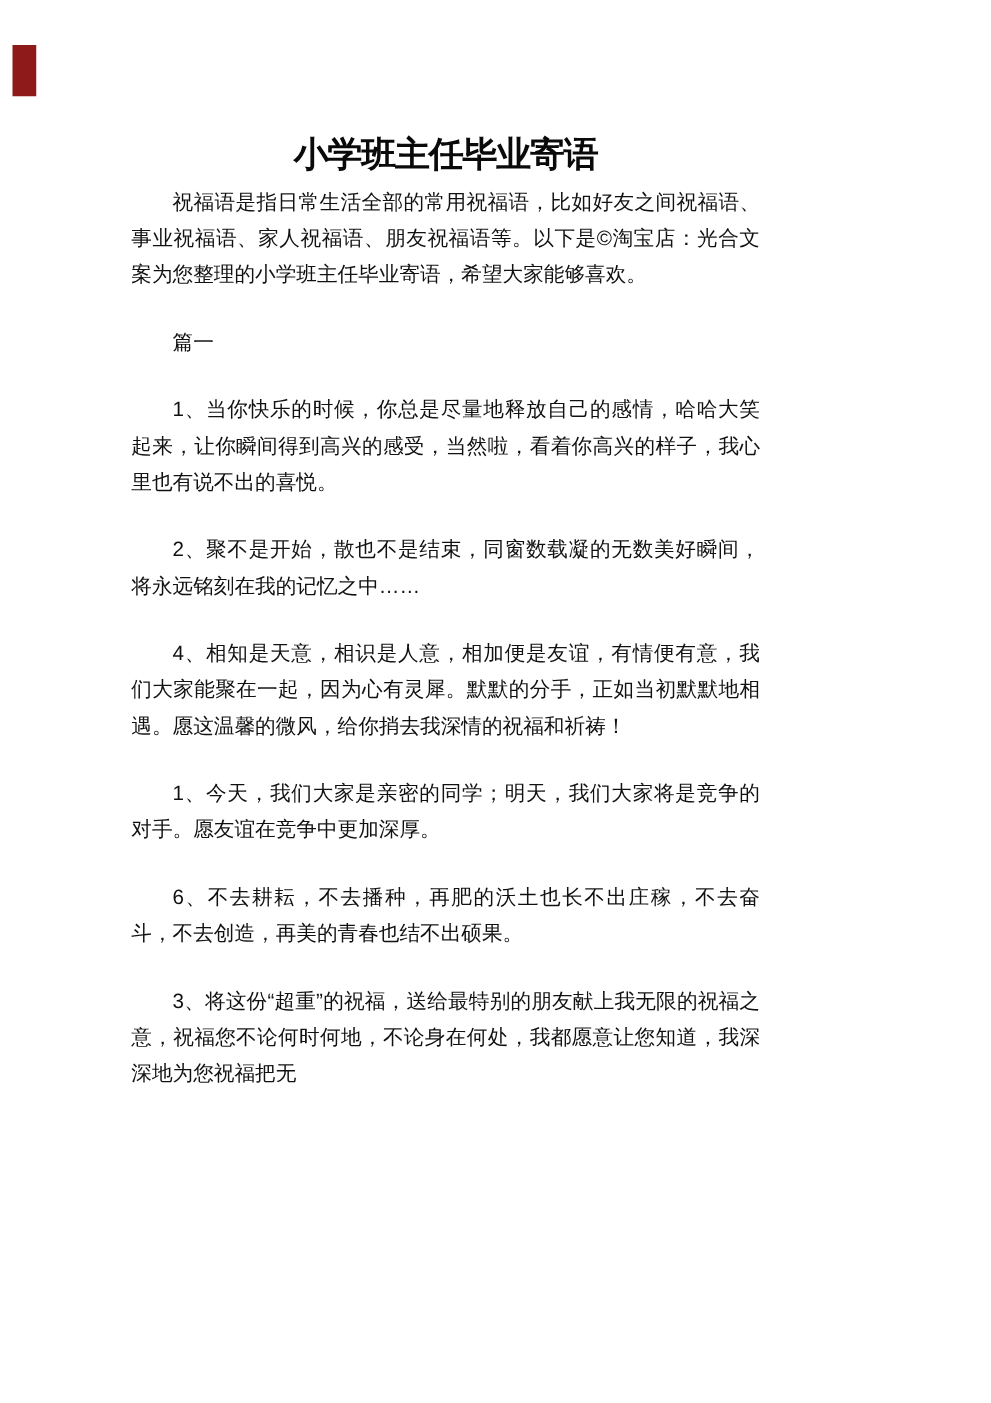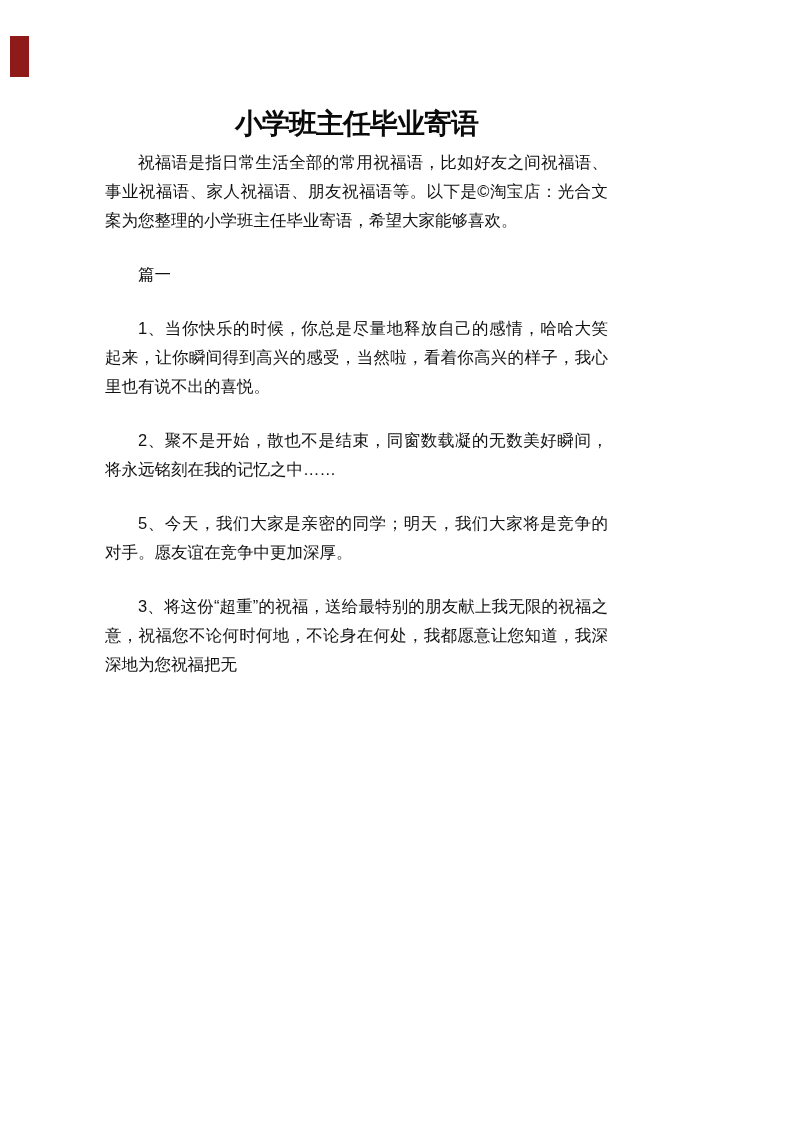--- a/index.html
+++ b/index.html
@@ -62,16 +62,18 @@
 <body>
 
 <div class="page">
   <div class="edge-marker"></div>
   <div class="content">
     <h1 class="doc-title">小学班主任毕业寄语</h1>
     <p class="para intro">祝福语是指日常生活全部的常用祝福语，比如好友之间祝福语、事业祝福语、家人祝福语、朋友祝福语等。以下是©淘宝店：光合文案为您整理的小学班主任毕业寄语，希望大家能够喜欢。</p>
     <p class="para section-heading">篇一</p>
     <p class="para">1、当你快乐的时候，你总是尽量地释放自己的感情，哈哈大笑起来，让你瞬间得到高兴的感受，当然啦，看着你高兴的样子，我心里也有说不出的喜悦。</p>
     <p class="para">2、聚不是开始，散也不是结束，同窗数载凝的无数美好瞬间，将永远铭刻在我的记忆之中……</p>
-    <p class="para">5、今天，我们大家是亲密的同学；明天，我们大家将是竞争的对手。愿友谊在竞争中更加深厚。</p>
+    <p class="para">4、相知是天意，相识是人意，相加便是友谊，有情便有意，我们大家能聚在一起，因为心有灵犀。默默的分手，正如当初默默地相遇。愿这温馨的微风，给你捎去我深情的祝福和祈祷！</p>
+    <p class="para">1、今天，我们大家是亲密的同学；明天，我们大家将是竞争的对手。愿友谊在竞争中更加深厚。</p>
+    <p class="para">6、不去耕耘，不去播种，再肥的沃土也长不出庄稼，不去奋斗，不去创造，再美的青春也结不出硕果。</p>
     <p class="para">3、将这份“超重”的祝福，送给最特别的朋友献上我无限的祝福之意，祝福您不论何时何地，不论身在何处，我都愿意让您知道，我深深地为您祝福把无</p>
   </div>
 </div>
 
 </body></html>

